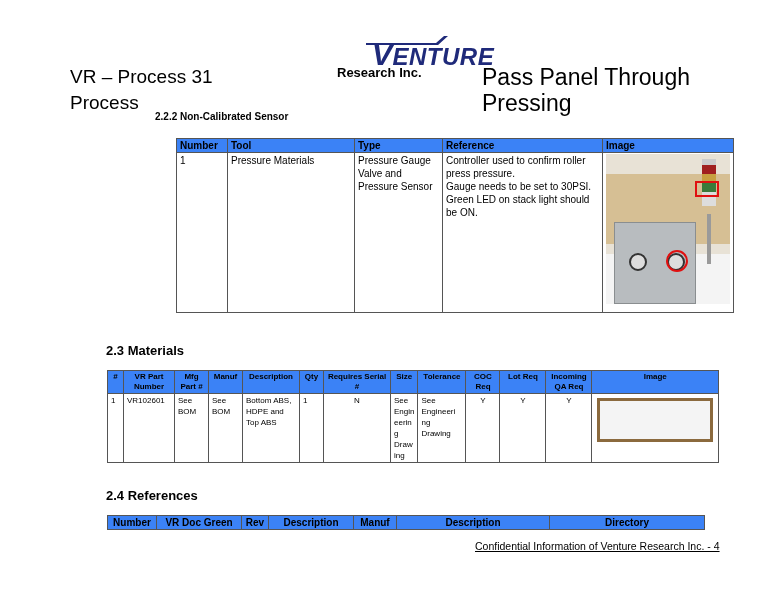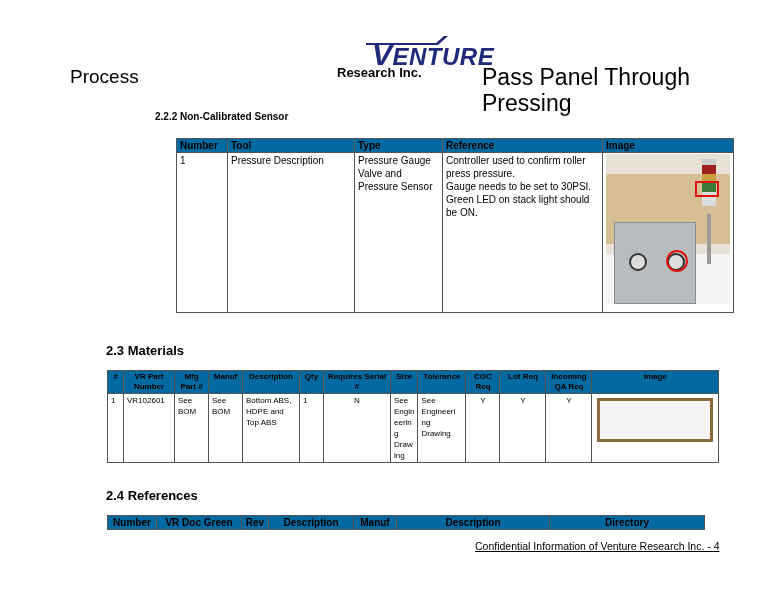--- a/index.html
+++ b/index.html
@@ -10,21 +10,21 @@
   .title-right { left:482px; top:64px; font-size:23px; line-height:26px; }
   .logo { left:326px; top:36px; width:124px; height:46px; }
   .logo .venture { position:absolute; left:2px; top:2px; font-size:24px; font-weight:bold; color:#1f2a7a; letter-spacing:0.5px; font-style:italic;margin-left:44px; }
   .logo .venture .big { font-size:30px; }
   .logo .research { position:absolute; left:11px; top:29px; font-size:13px; font-weight:bold; color:#000; }
   .logo .swoosh { position:absolute; left:40px; top:0px; width:82px; height:10px; }
   .h-sub { left:155px; top:111px; font-size:10px; font-weight:bold; }
   .h-sec { font-size:13px; font-weight:bold; }
   table { border-collapse:collapse; position:absolute; font-size:9.5px; }
   td, th { border:1px solid #555; vertical-align:top; padding:1px 3px; text-align:left; }
-  th { background:#0369a1; font-weight:bold; }
+  th { background:#3b82f6; font-weight:bold; }
   .tools { left:176px; top:138px; width:558px; }
   .tools th { font-size:10px; }
   .tools td { font-size:10px; line-height:13px; }
   .mat { left:107px; top:370px; width:612px; }
   .mat th { font-size:8px; text-align:center; line-height:10px; }
   .mat td { font-size:8px; line-height:11px; }
   .refs { left:107px; top:515px; width:598px; }
   .refs th { font-size:10px; text-align:center; padding:1px 2px; }
   .footer { left:475px; top:540px; font-size:10.5px;text-decoration:underline; }
   .photo { width:124px; height:150px; position:relative; background:#e8e2d6; overflow:hidden; }
@@ -35,20 +35,21 @@
   .pole { position:absolute; left:101px; top:60px; width:4px; height:50px; background:#9a9a9a; }
   .stack { position:absolute; left:96px; top:5px; width:14px; height:60px; }
   .redbox { position:absolute; left:89px; top:27px; width:20px; height:12px; border:2px solid #e01010; }
   .redcircle { position:absolute; left:60px; top:96px; width:18px; height:18px; border-radius:50%; border:2.5px solid #e01010; }
   .panel-img { width:110px; height:38px; margin:3px auto; background:#f4f4f4; border:3px solid #8b6a3e; }
 </style>
 </head>
 <body>
 
 <div class="abs title-left">
+  <div>VR – Process 31</div>
   <div>Process</div>
 </div>
 
 <div class="abs logo">
   <svg class="swoosh" viewBox="0 0 82 10">
       <path d="M0 9 L72 9 L82 0 L78 0 L70 7 L0 7 Z" fill="#1f2a7a"></path>
     </svg>
   <div class="venture"><span class="big">V</span><span>ENTURE</span></div>
   <div class="research">Research Inc.</div>
 </div>
@@ -61,21 +62,21 @@
   <tbody>
       <tr>
     <th style="width:44px">Number</th>
     <th style="width:120px">Tool</th>
     <th style="width:81px">Type</th>
     <th style="width:153px">Reference</th>
     <th>Image</th>
   </tr>
   <tr style="height:160px">
     <td>1</td>
-    <td>Pressure Description</td>
+    <td>Pressure Materials</td>
     <td>
       <div>Pressure Gauge</div>
       <div>Valve and</div>
       <div>Pressure Sensor</div>
     </td>
     <td>
       <div>Controller used to confirm roller</div>
       <div>press pressure.</div>
       <div>Gauge needs to be set to 30PSI.</div>
       <div>Green LED on stack light should</div>

